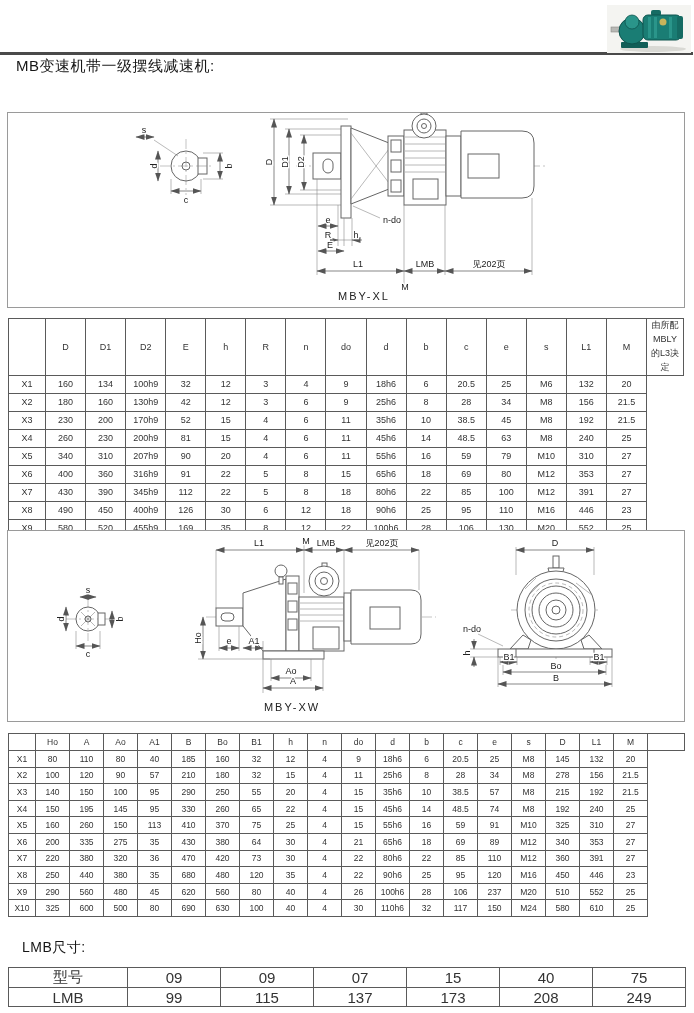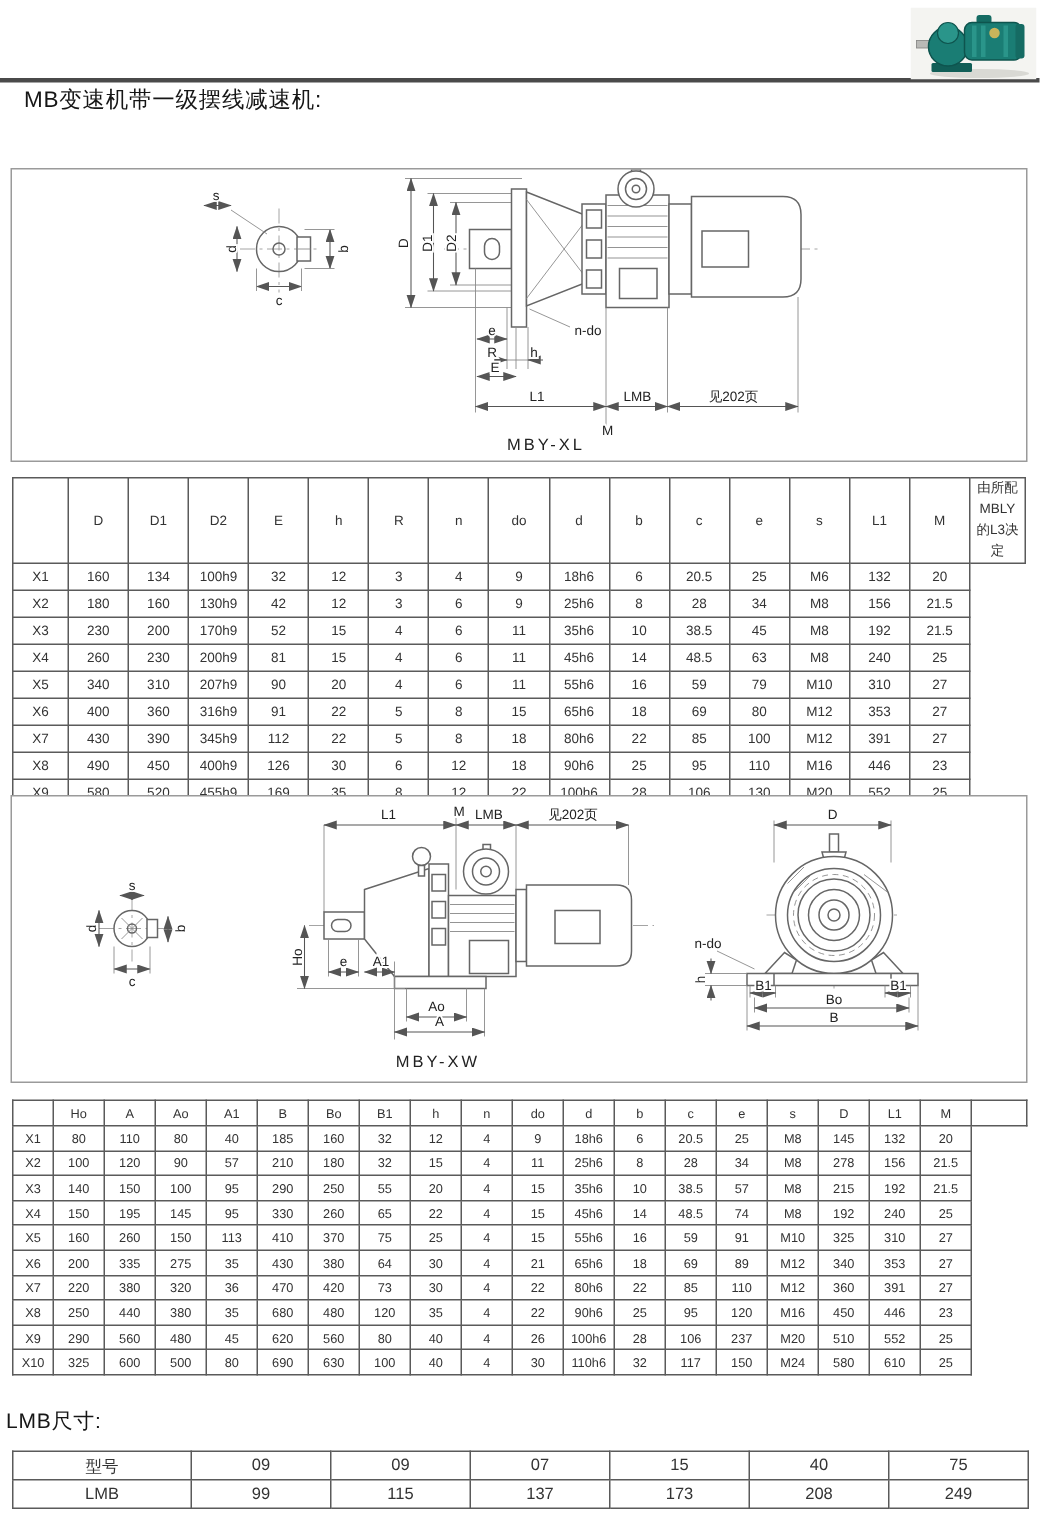--- a/index.html
+++ b/index.html
@@ -1,40 +1,40 @@
 <!DOCTYPE html>
 <html><head>
 <meta charset="utf-8">
 <style>
   html,body{margin:0;padding:0;}
   body{position:relative;width:694px;height:1013px;background:#fff;
        font-family:"Liberation Sans","DejaVu Sans",sans-serif;color:#222;overflow:hidden;}
   .abs{position:absolute;}
   #top-rule{left:0;top:52px;width:693px;height:3px;background:#4a4a4a;}
   #page-title{left:16px;top:57px;font-size:15px;color:#161616;letter-spacing:0.5px;}
-  #lmb-heading{left:4px;top:939px;font-size:14px;color:#161616;letter-spacing:0.5px;}
+  #lmb-heading{left:22px;top:939px;font-size:14px;color:#161616;letter-spacing:0.5px;}
   .drawing-box{border:1px solid #9a9a9a;background:#fff;}
   #drawing-xl-box{left:7px;top:112px;width:676px;height:194px;}
   #drawing-xw-box{left:7px;top:530px;width:676px;height:190px;}
   #logo{left:607px;top:5px;}
 
   table{border-collapse:collapse;table-layout:fixed;position:absolute;background:#fff;
         color:#333;text-align:center;}
   th,td{border:1px solid #5a5a5a;font-weight:normal;padding:0;overflow:hidden;white-space:nowrap;}
   #table-xl{left:8px;top:318px;width:676px;font-size:9px;}
   #table-xl thead th{height:18px;}
   #table-xl td,#table-xl tbody th{height:17px;}
   #table-xl th:first-child{width:36px;}
   #table-xl .note-cell{width:36px;line-height:1.55;font-size:9px;color:#333;}
   #table-xw{left:8px;top:733px;width:677px;font-size:8.5px;}
   #table-xw thead th{height:16px;}
   #table-xw td,#table-xw tbody th{height:15.6px;}
   #table-xw th:first-child{width:26px;}
   #table-xw .blank-cell{width:36px;}
-  #table-lmb{left:8px;top:967px;width:678px;font-size:11px;}
+  #table-lmb{left:8px;top:967px;width:678px;font-size:15px;}
   #table-lmb td,#table-lmb th{height:18px;}
 
   svg text{font-size:9px;fill:#222;stroke:#fff;stroke-width:2.5px;paint-order:stroke;
            font-family:"Liberation Sans","DejaVu Sans",sans-serif;}
   svg text.cap{font-size:11px;letter-spacing:2px;}
   .ln{stroke:#666;stroke-width:1;fill:none;}
   .fw{fill:#fff;stroke:#666;stroke-width:1;}
   .thin{stroke:#8a8a8a;stroke-width:0.6;fill:none;}
   .fin{stroke:#7d7d7d;stroke-width:0.55;fill:none;}
   .dim{stroke:#555;stroke-width:0.7;fill:none;}

